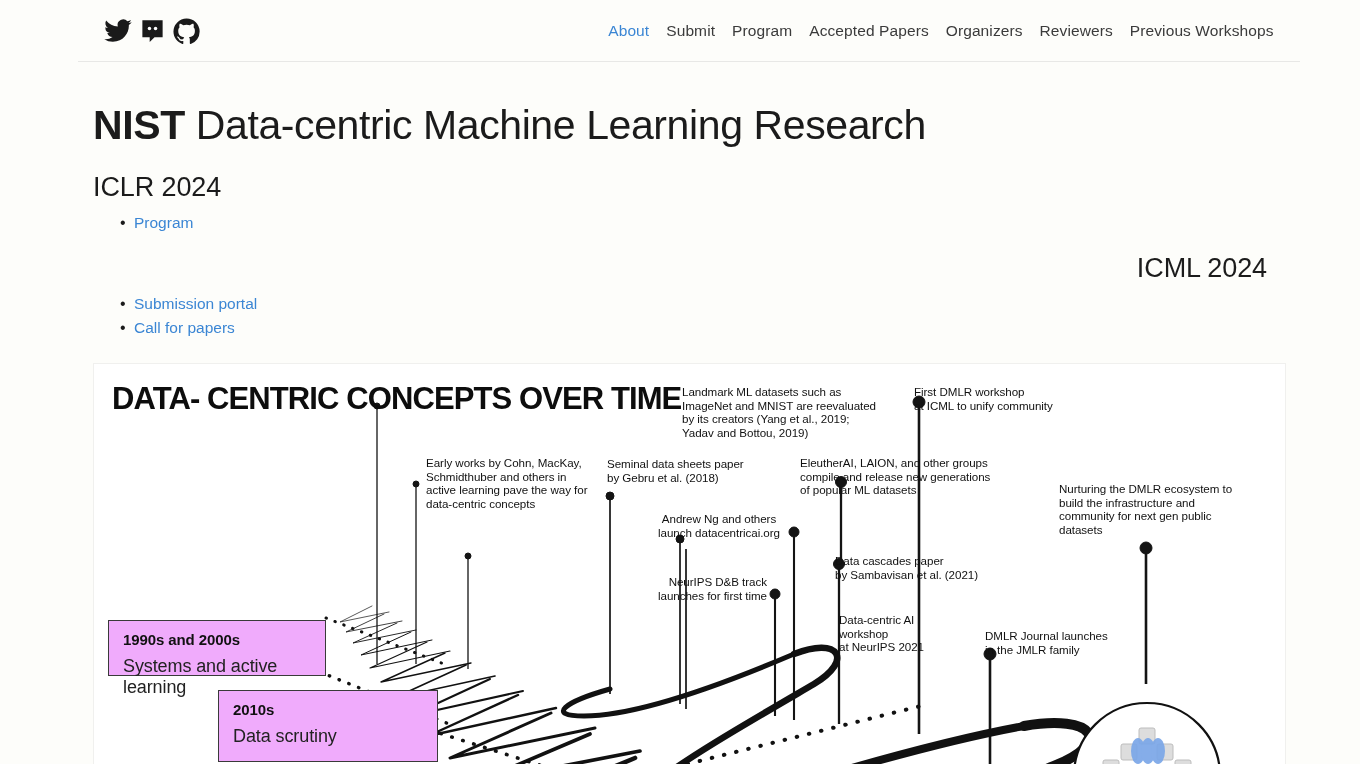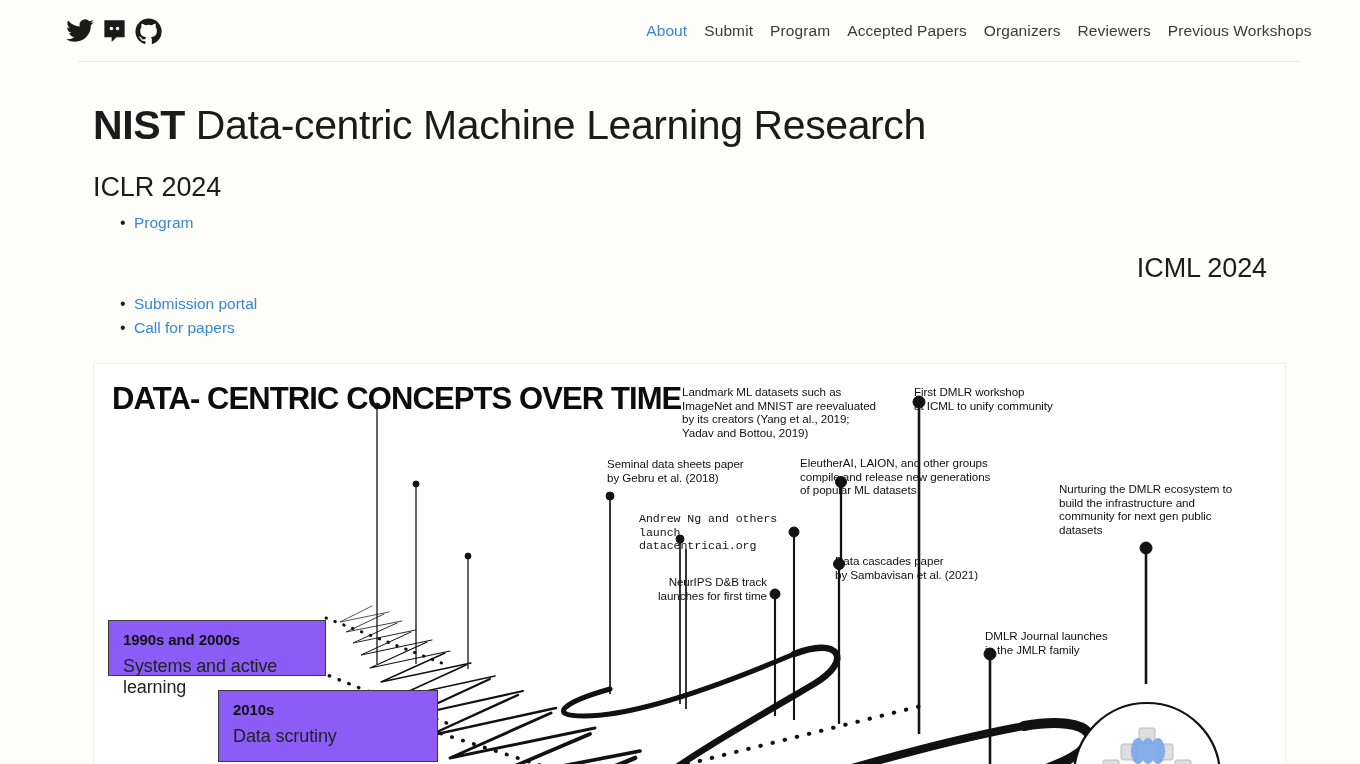--- a/index.html
+++ b/index.html
@@ -6,21 +6,21 @@
   html, body {
     width: 1360px; height: 764px;
     background: #fdfdfa;
     font-family: "Liberation Sans", sans-serif;
     overflow: hidden;
   }
   
   .header {
     position: relative;
     height: 62px;
-    padding: 0 40px;
+    padding: 0 78px;
     display: flex;
     align-items: center;
     justify-content: space-between;
   }
   .header::after {
     content: "";
     position: absolute;
     left: 78px; right: 60px; bottom: 0;
     height: 1px;
     background: #e8e8e6;
@@ -96,21 +96,21 @@
     position: absolute;
     font-size: 11.6px;
     line-height: 13.6px;
     color: #111;
     letter-spacing: -0.05px;
     white-space: pre-line;
   }
   .erabox {
     position: absolute;
     border: 1.4px solid #3a3a3a;
-    background: #8b5cf6;
+    background: #f0abfc;
     padding: 10px 14px 12px 14px;
   }
   .erabox .yr { font-size: 15px; font-weight: 700; color: #111; letter-spacing: -0.1px; }
   .erabox .ds { font-size: 18px; color: #222; margin-top: 8px; letter-spacing: -0.1px; }
 </style>
 </head>
 <body>
 
 <div class="header">
   <div class="social">
@@ -268,37 +268,44 @@
           <rect x="12" y="4" width="10" height="10" rx="1.5"></rect>
         </g>
       </g>
     </svg>
 
     <div class="fig-title">DATA-
 CENTRIC
 CONCEPTS
 OVER TIME</div>
 
+    <div class="ann" style="left:332px; top:92px;  width:200px;">Early works by Cohn, MacKay,
+Schmidthuber and others in
+active learning pave the way for
+data-centric concepts</div>
     <div class="ann" style="left:513px; top:93px;  width:180px;">Seminal data sheets paper
 by Gebru et al. (2018)</div>
     <div class="ann" style="left:588px; top:21px;  width:232px;">Landmark ML datasets such as
 ImageNet and MNIST are reevaluated
 by its creators (Yang et al., 2019;
 Yadav and Bottou, 2019)</div>
-    <div class="ann" style="left:545px; top:148px; width:160px; text-align:left;font-family:Liberation Mono, monospace;">Andrew Ng and others
+    <div class="ann" style="left:545px; top:148px; width:160px; text-align:center;">Andrew Ng and others
 launch datacentricai.org</div>
     <div class="ann" style="left:536px; top:211px; width:137px; text-align:right;">NeurIPS D&amp;B track
 launches for first time</div>
     <div class="ann" style="left:706px; top:92px;  width:236px;">EleutherAI, LAION, and other groups
 compile and release new generations
 of popular ML datasets</div>
     <div class="ann" style="left:820px; top:21px;  width:190px;">First DMLR workshop
 at ICML to unify community</div>
     <div class="ann" style="left:741px; top:190px; width:180px;">Data cascades paper
 by Sambavisan et al. (2021)</div>
+    <div class="ann" style="left:745px; top:249px; width:116px;">Data-centric AI
+workshop
+at NeurIPS 2021</div>
     <div class="ann" style="left:891px; top:265px; width:150px;">DMLR Journal launches
 in the JMLR family</div>
     <div class="ann" style="left:965px; top:118px; width:215px;">Nurturing the DMLR ecosystem to
 build the infrastructure and
 community for next gen public
 datasets</div>
 
     <div class="erabox" style="left:14px; top:256px; width:218px; height:56px;">
       <div class="yr">1990s and 2000s</div>
       <div class="ds">Systems and active learning</div>

